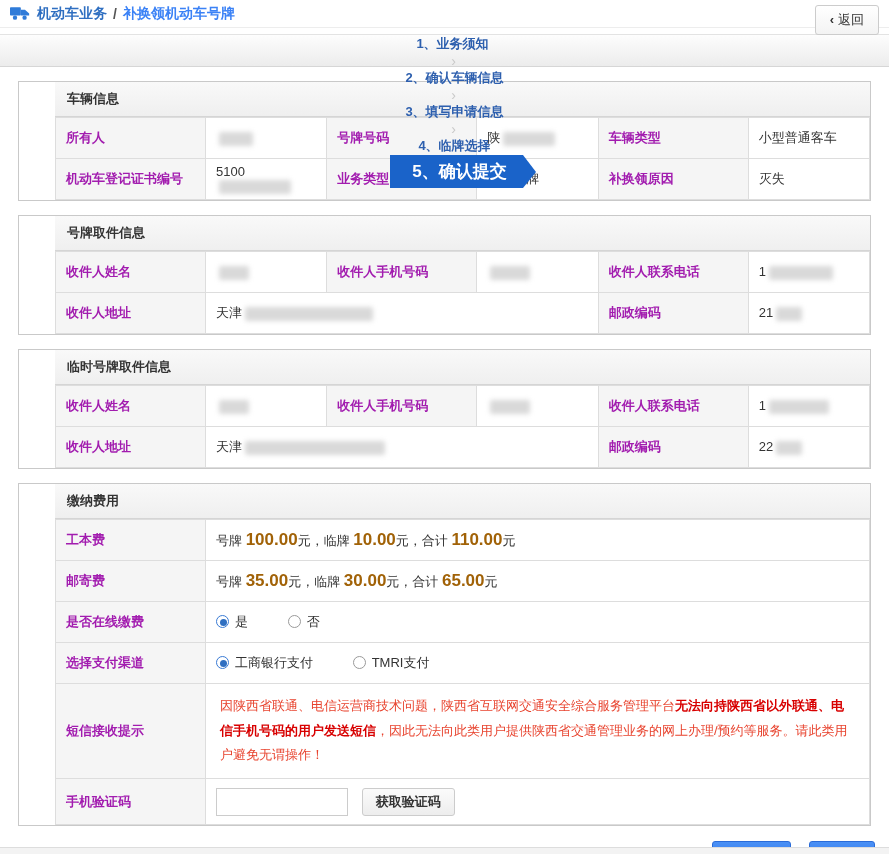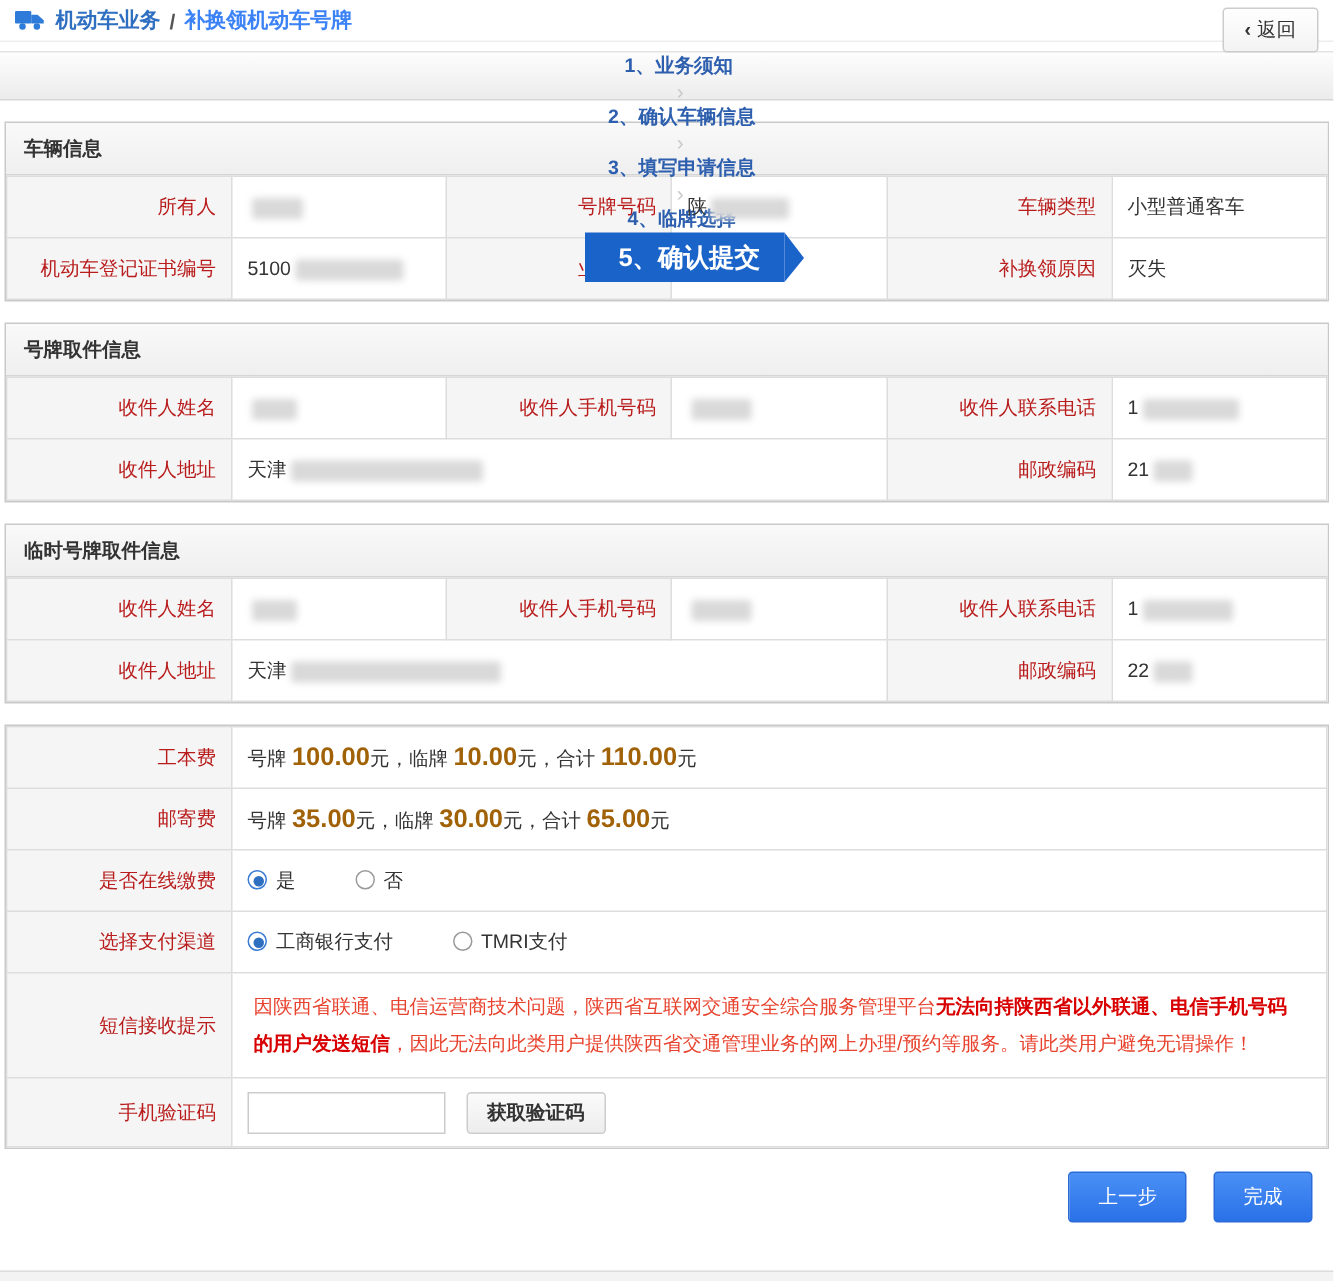--- a/index.html
+++ b/index.html
@@ -48,30 +48,30 @@
     margin-left: 24px; height: 33px; line-height: 33px;
     background: #1a63c9; color: #fff; font-weight: bold; font-size: 17px;
     padding: 0 16px 0 22px; position: relative; white-space: nowrap;
   }
   .step-active::after {
     content: ""; position: absolute; left: 100%; top: 0;
     border-top: 17px solid transparent; border-bottom: 16px solid transparent;
     border-left: 13px solid #1a63c9;
   }
   
-  .section { margin: 14px 3px 0; border: 1px solid #c9c9c9; }
+  .section { margin: 14px 18px 0; border: 1px solid #c9c9c9; padding-left: 36px; }
   .section:first-of-type { margin-top: 20px; }
   .section-title {
     background: linear-gradient(#f9f9f9, #efefef);
     padding: 8px 12px; font-weight: bold; font-size: 13px;
     border-bottom: 1px solid #d5d5d5; color: #333;
   }
   table { width: 100%; border-collapse: collapse; table-layout: fixed; }
   td { border: 1px solid #ddd; height: 41px; padding: 0 10px; font-size: 13px; vertical-align: middle; background: #fff; }
-  td.lbl { background: #f5f5f5; text-align: right; font-weight: normal; color: #b91c1c; }
+  td.lbl { background: #f5f5f5; text-align: left; font-weight: bold; color: #a21caf; }
   .blur {
     display: inline-block; vertical-align: middle; height: 14px;
     border-radius: 2px; background: #d9d9d9; filter: blur(2.5px); margin-left: 3px;
   }
   
   .fee-amt { color: #a16207; font-weight: bold; font-size: 17px; }
   .radio { display: inline-flex; align-items: center; margin-right: 36px; cursor: pointer; }
   .rdot {
     width: 13px; height: 13px; border-radius: 50%;
     border: 1px solid #9a9a9a; background: #fff;
@@ -225,20 +225,21 @@
       <td class="lbl">收件人地址</td>
       <td colspan="3"><span>天津</span><span class="blur" style="width:140px"></span></td>
       <td class="lbl">邮政编码</td>
       <td><span>22</span><span class="blur" style="width:26px"></span></td>
     </tr>
   </tbody>
     </table>
 </div>
 
 <div class="section">
+  <div class="section-title">缴纳费用</div>
   <table>
     <colgroup>
         <col style="width:150px">
         <col>
       </colgroup>
     <tbody>
         <tr>
       <td class="lbl">工本费</td>
       <td>
         <span>号牌 </span><span class="fee-amt">100.00</span><span>元，临牌 </span><span class="fee-amt">10.00</span><span>元，合计 </span><span class="fee-amt">110.00</span><span>元</span>

